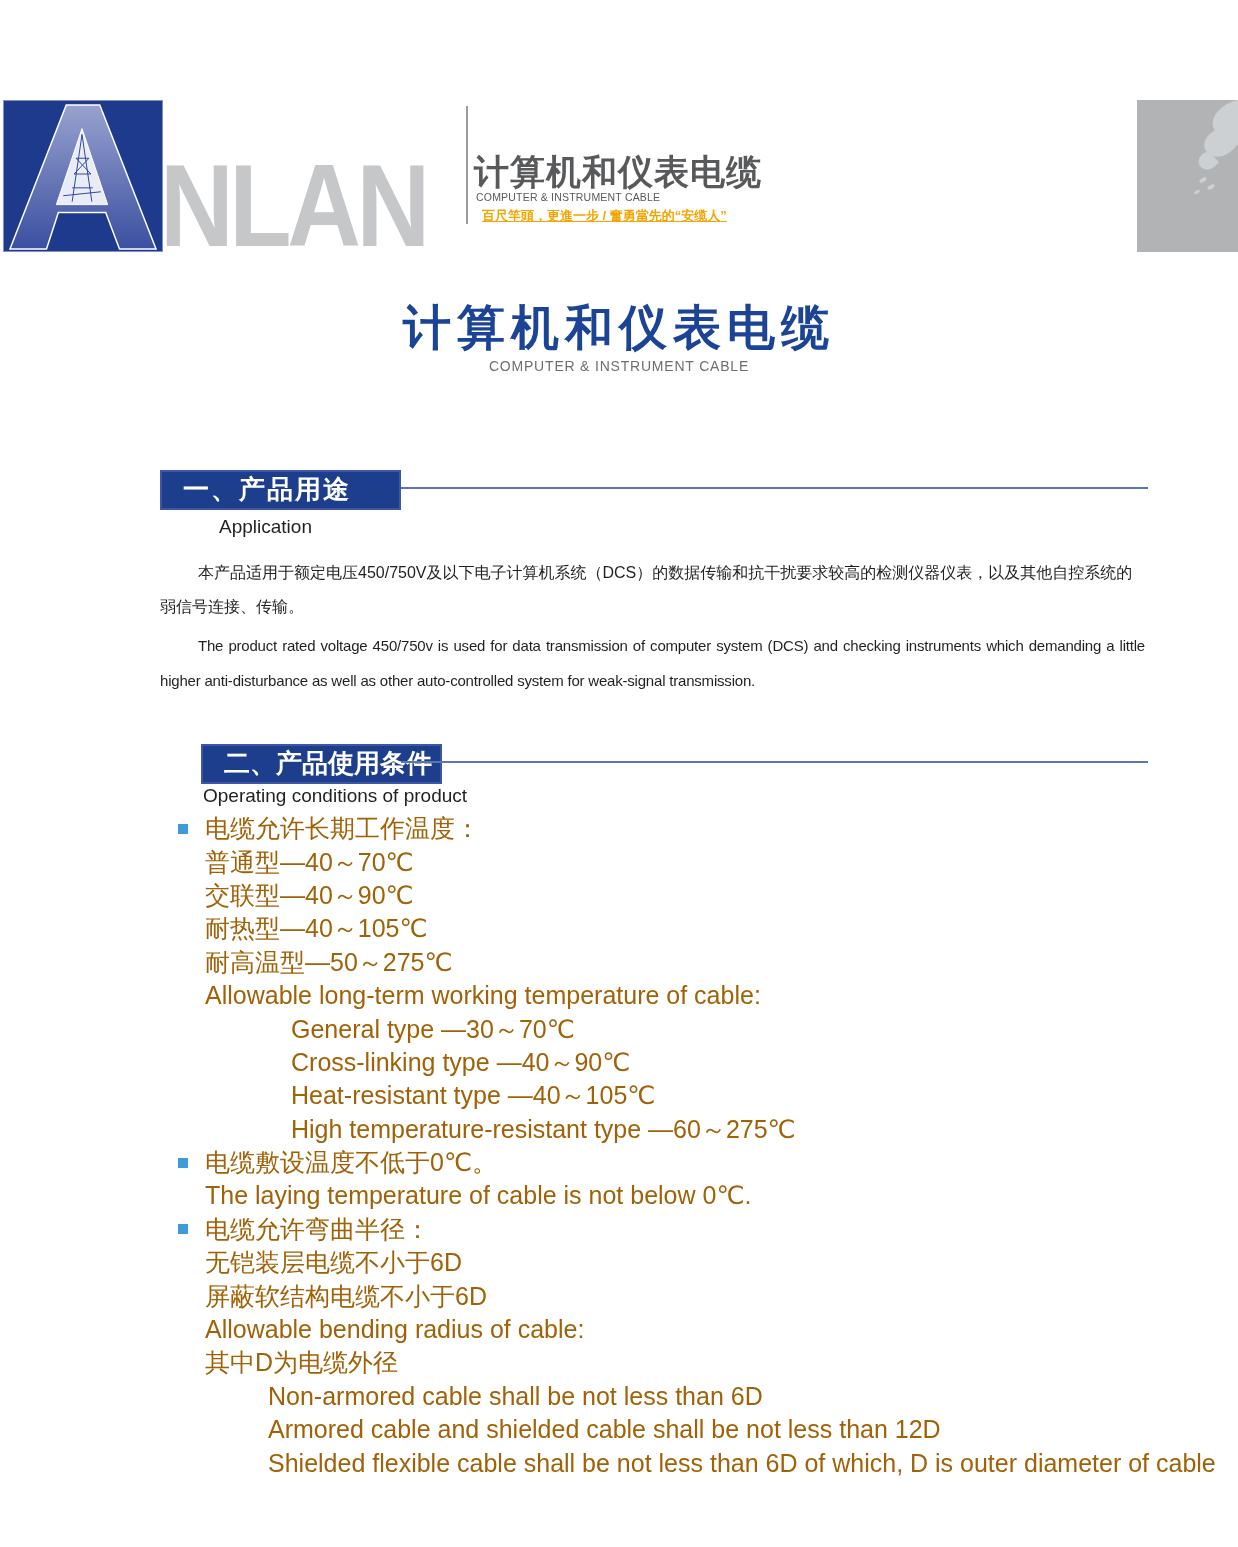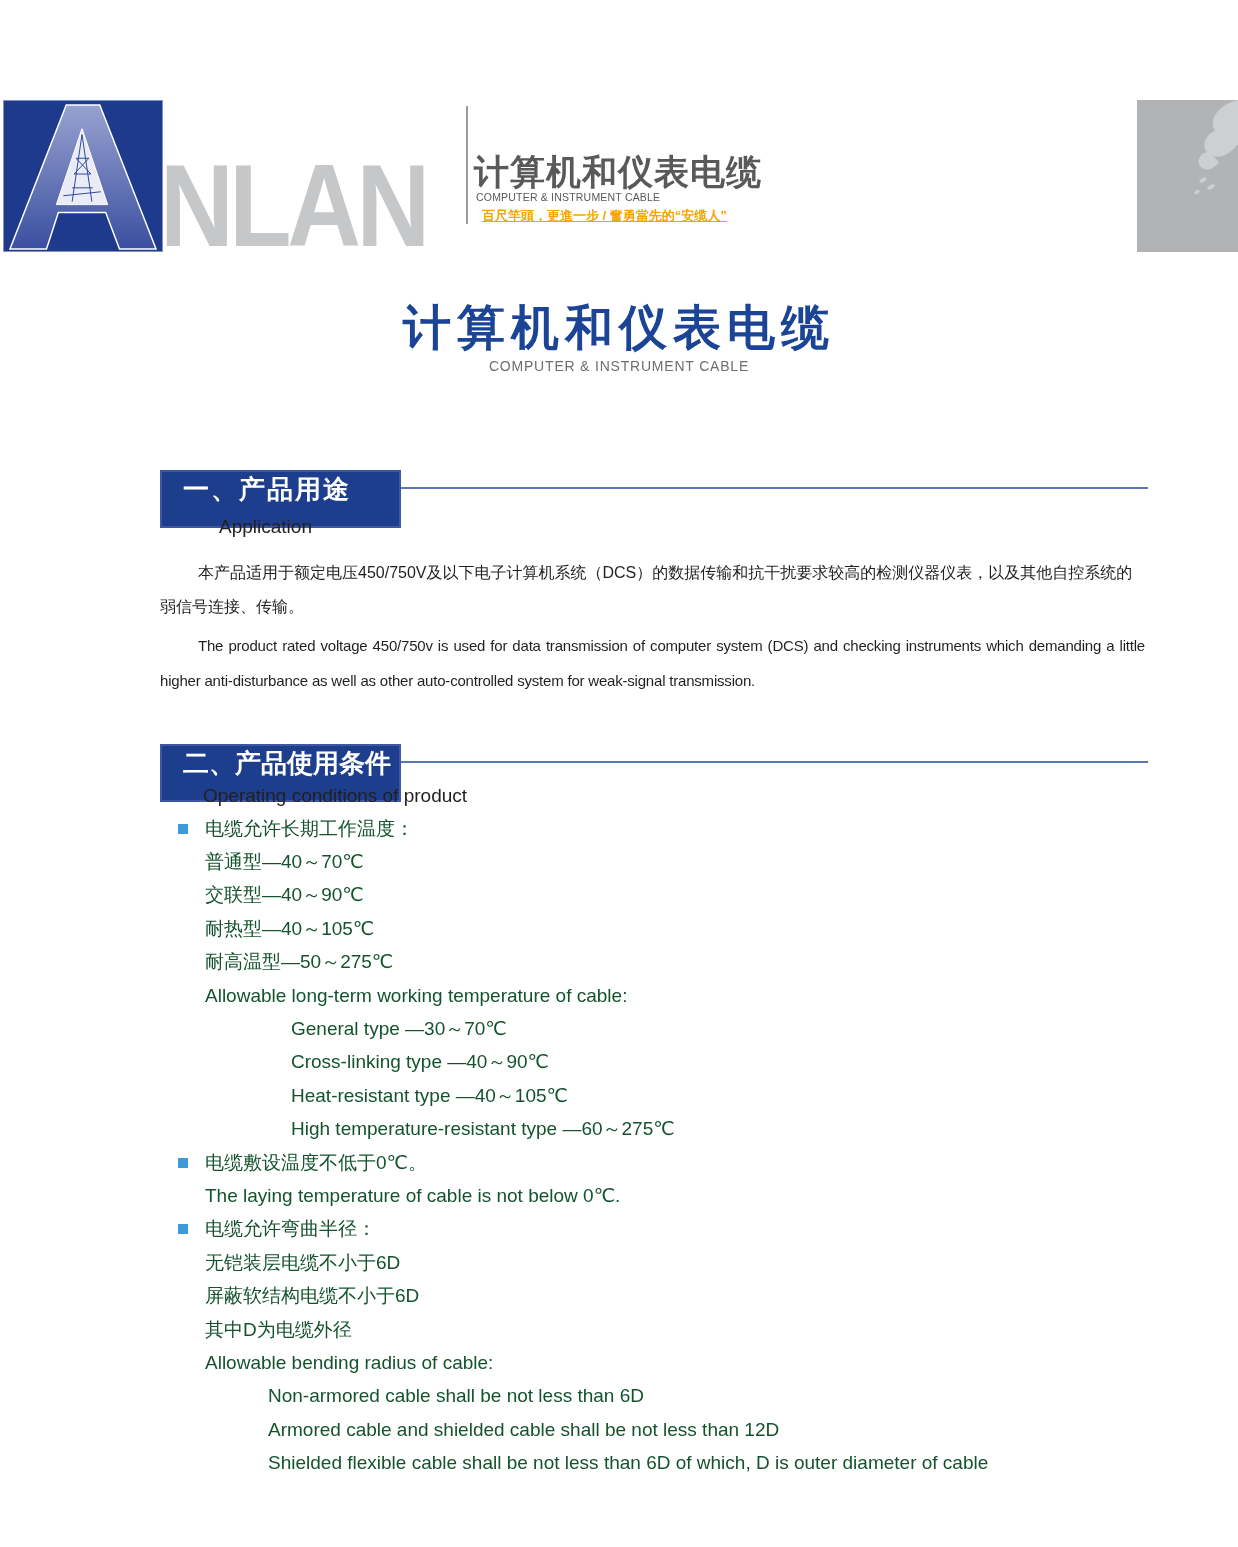--- a/index.html
+++ b/index.html
@@ -34,47 +34,47 @@
     position:absolute; left:0; top:296px; width:1238px; text-align:center;
     font-size:48px; font-weight:bold; color:#1b4497; letter-spacing:6px; white-space:nowrap;
   }
   .doc-sub {
     position:absolute; left:0; top:358px; width:1238px; text-align:center;
     font-size:14px; color:#6d6e71; letter-spacing:0.8px;
   }
 
   
   .sec-bar {
-    position:absolute; left:160px; width:241px; height:58px; box-sizing:border-box;
+    position:absolute; left:160px; width:241px; height:40px; box-sizing:border-box;
     background:#1d3e8d; border:2px solid #3f56a2; color:#ffffff;
     font-size:26px; font-weight:bold; line-height:35px; padding-left:21px; white-space:nowrap;
   }
   .sec-bar.s1 { top:470px; letter-spacing:2px; }
-  .sec-bar.s2 { top:744px; letter-spacing:0; }
+  .sec-bar.s2 { top:744px; letter-spacing:0;margin-left:41px; }
   .sec-line { position:absolute; left:401px; width:747px; height:2px; background:#5b76b6; }
   .sec-line.l1 { top:487px; }
   .sec-line.l2 { top:761px; }
   .sec-sub { position:absolute; left:203px; font-size:19px; color:#231f20; }
   .sec-sub.a1 { top:516px;margin-left:16px; }
   .sec-sub.a2 { top:785px; }
 
   
   .para-zh {
     position:absolute; left:160px; top:556px; width:976px;
     font-size:16px; line-height:34px; text-indent:38px; color:#231f20;
   }
   .para-en {
     position:absolute; left:160px; top:629px; width:985px;
     font-size:15px; line-height:34.5px; text-indent:38px; text-align:justify;
     letter-spacing:-0.2px; color:#231f20;
   }
 
   
   .cond-list { position:absolute; left:160px; top:812px; width:1000px; }
-  .cond-row { position:relative; height:33.4px; display:flex; align-items:center; font-size:19px; color:#14532d; }
+  .cond-row { position:relative; height:33.4px; display:flex; align-items:center; font-size:25px; color:#a16207; }
   .cond-row .txt { white-space:nowrap; }
   .cond-row.plain .txt, .cond-row.bullet .txt { padding-left:45px; }
   .cond-row.indent-temp .txt { padding-left:131px; }
   .cond-row.indent-radius .txt { padding-left:108px; }
   .cond-row .sq {
     position:absolute; left:18px; top:50%; transform:translateY(-50%);
     width:10px; height:10px; background:#3f9bd8;
   }
 </style>
 </head>
@@ -180,24 +180,24 @@
         <span class="sq"></span>
         <span class="txt">电缆允许弯曲半径：</span>
       </div>
       <div class="cond-row plain">
         <span class="txt">无铠装层电缆不小于6D</span>
       </div>
       <div class="cond-row plain">
         <span class="txt">屏蔽软结构电缆不小于6D</span>
       </div>
       <div class="cond-row plain">
+        <span class="txt">Allowable bending radius of cable:</span>
+      </div>
+      <div class="cond-row plain">
         <span class="txt">其中D为电缆外径</span>
-      </div>
-      <div class="cond-row plain">
-        <span class="txt">Allowable bending radius of cable:</span>
       </div>
       <div class="cond-row indent-radius">
         <span class="txt">Non-armored cable shall be not less than 6D</span>
       </div>
       <div class="cond-row indent-radius">
         <span class="txt">Armored cable and shielded cable shall be not less than 12D</span>
       </div>
       <div class="cond-row indent-radius">
         <span class="txt">Shielded flexible cable shall be not less than 6D of which, D is outer diameter of cable</span>
       </div>

